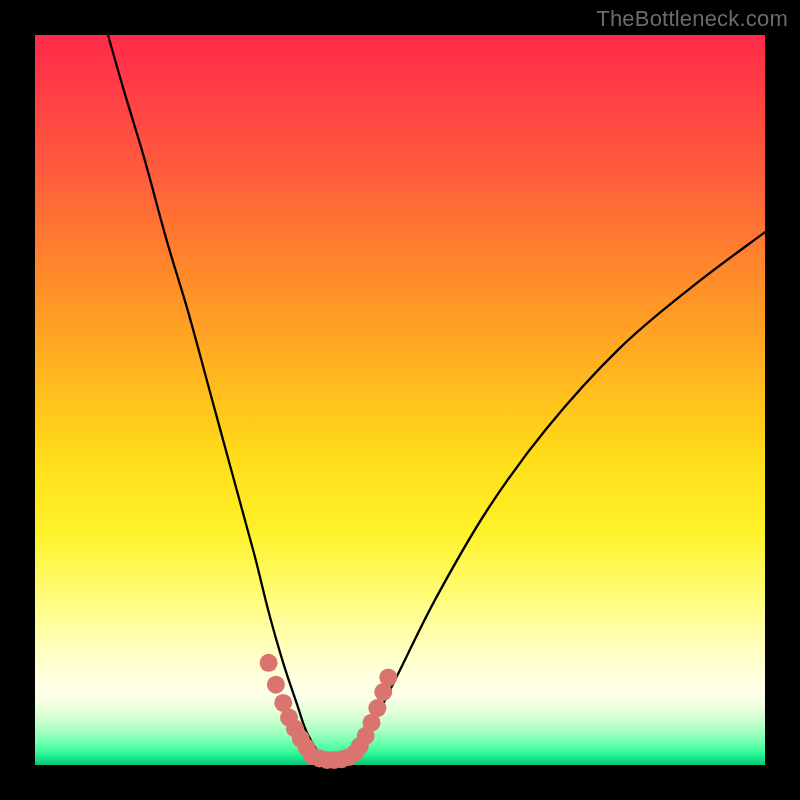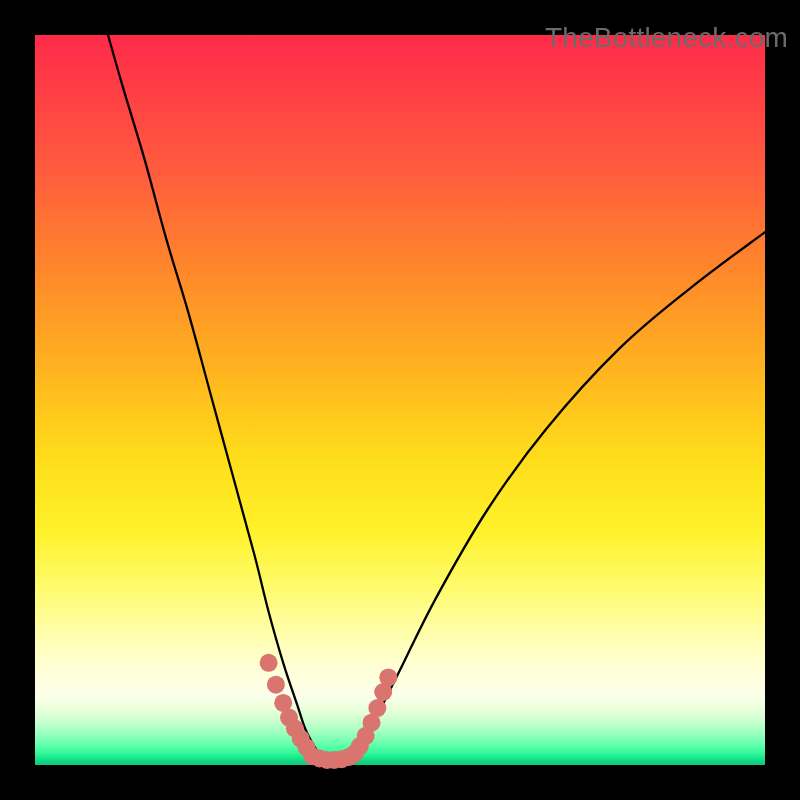--- a/index.html
+++ b/index.html
@@ -12,24 +12,24 @@
     font-family: Arial, Helvetica, sans-serif;
   }
   .frame {
     position: relative;
     width: 800px;
     height: 800px;
     background: #000;
   }
   .watermark {
     position: absolute;
-    top: 22px;
+    top: 6px;
     right: 12px;
     color: #6b6b6b;
-    font-size: 28px;
+    font-size: 22px;
     font-weight: 400;
     letter-spacing: 0.2px;
     z-index: 10;
   }
   .plot-wrap {
     position: absolute;
     left: 35px;
     top: 35px;
     width: 730px;
     height: 730px;

